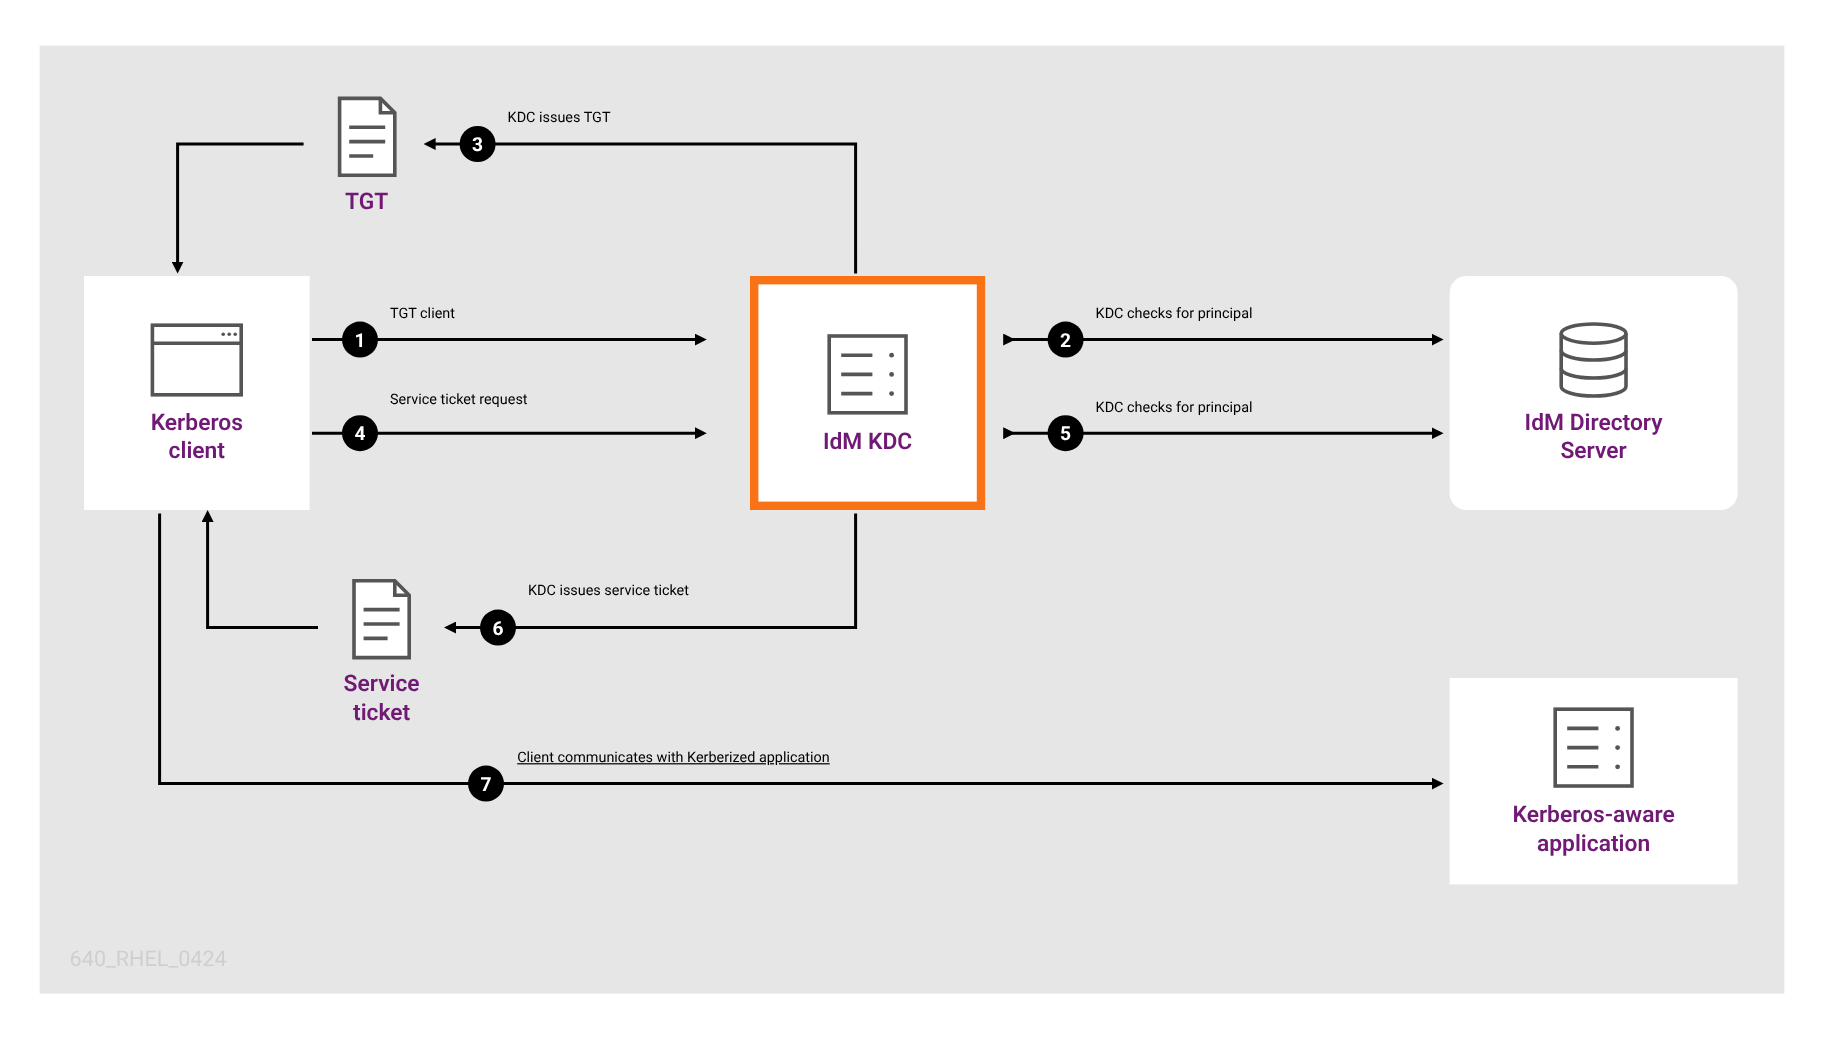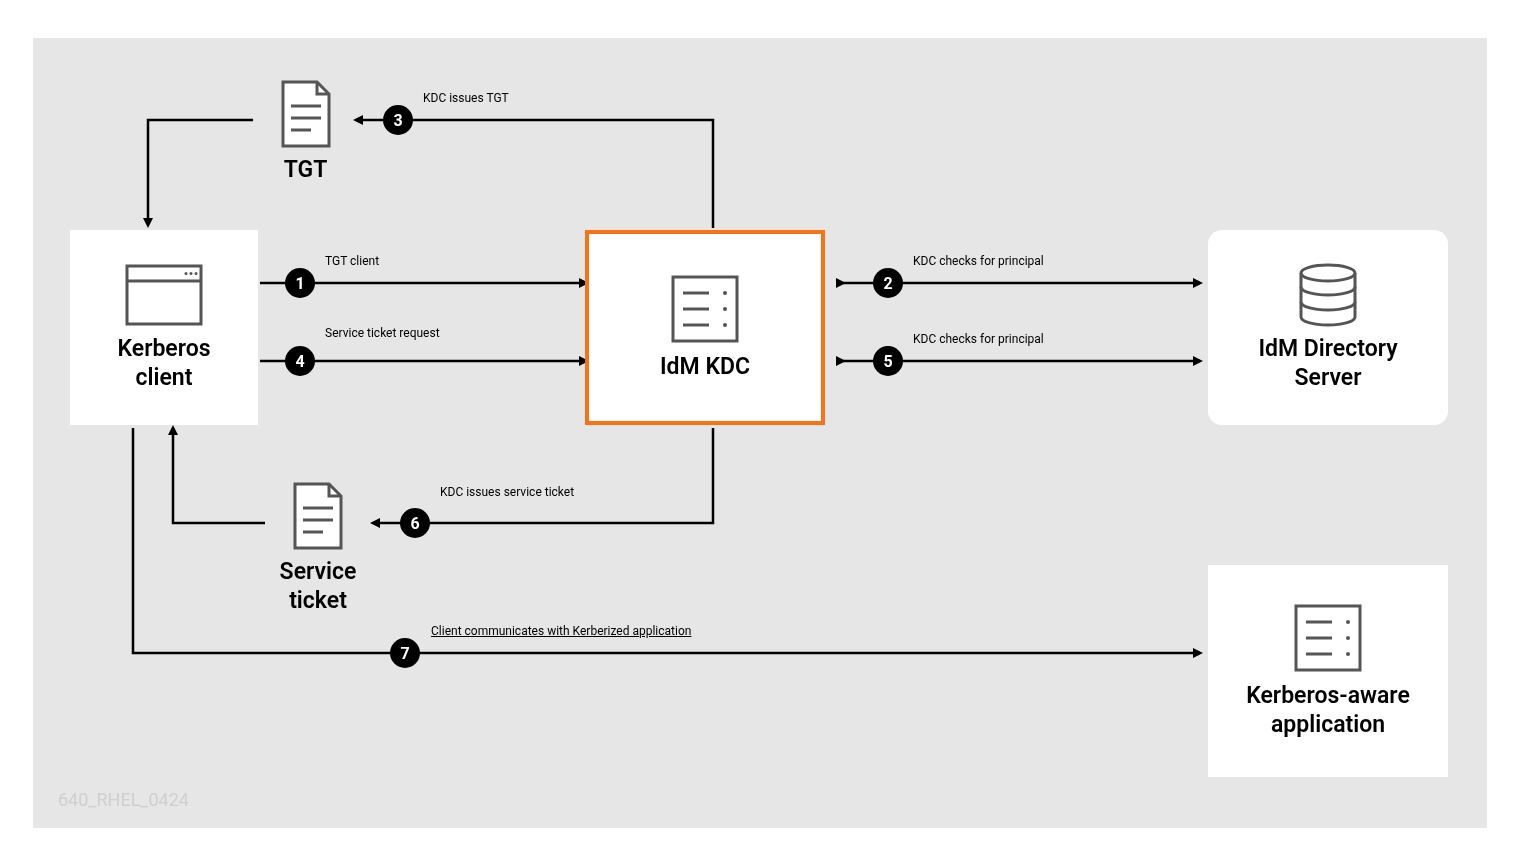--- a/index.html
+++ b/index.html
@@ -21,23 +21,23 @@
   .node {
     position: absolute;
     background: #ffffff;
     display: flex;
     flex-direction: column;
     align-items: center;
     justify-content: center;
     text-align: center;
   }
   .node-label {
-    font-size: 23px;
+    font-size: 19px;
     font-weight: 600;
-    color: #000000;
+    color: #701a75;
     line-height: 1.25;
     margin-top: 8px;
   }
   .badge {
     position: absolute;
     width: 30px;
     height: 30px;
     border-radius: 50%;
     background: #000;
     color: #fff;
@@ -99,21 +99,21 @@
     <svg width="80" height="64" viewBox="0 0 80 64">
       <rect x="3" y="3" width="74" height="58" fill="none" stroke="#555" stroke-width="3"></rect>
       <line x1="3" y1="18" x2="77" y2="18" stroke="#555" stroke-width="3"></line>
       <circle cx="62" cy="10.5" r="1.5" fill="#555"></circle>
       <circle cx="67" cy="10.5" r="1.5" fill="#555"></circle>
       <circle cx="72" cy="10.5" r="1.5" fill="#555"></circle>
     </svg>
     <div class="node-label">Kerberos<br>client</div>
   </div>
 
-  <div class="node" style="left:552px; top:192px; width:240px; height:195px; border:4px solid #f97316;">
+  <div class="node" style="left:592px; top:192px; width:196px; height:195px; border:7px solid #f97316;">
     <svg width="72" height="72" viewBox="0 0 72 72">
       <rect x="4" y="4" width="64" height="64" fill="none" stroke="#555" stroke-width="3"></rect>
       <line x1="14" y1="20" x2="40" y2="20" stroke="#555" stroke-width="3"></line>
       <line x1="14" y1="36" x2="40" y2="36" stroke="#555" stroke-width="3"></line>
       <line x1="14" y1="52" x2="40" y2="52" stroke="#555" stroke-width="3"></line>
       <circle cx="56" cy="20" r="2" fill="#555"></circle>
       <circle cx="56" cy="36" r="2" fill="#555"></circle>
       <circle cx="56" cy="52" r="2" fill="#555"></circle>
     </svg>
     <div class="node-label">IdM KDC</div>
@@ -122,21 +122,21 @@
   <div class="node" style="left:1175px; top:192px; width:240px; height:195px;border-radius:14px;">
     <svg width="62" height="64" viewBox="0 0 62 64">
       <ellipse cx="31" cy="10" rx="27" ry="8" fill="none" stroke="#555" stroke-width="3"></ellipse>
       <path d="M4,10 L4,54 A27,8 0 0 0 58,54 L58,10" fill="none" stroke="#555" stroke-width="3"></path>
       <path d="M4,24 A27,8 0 0 0 58,24" fill="none" stroke="#555" stroke-width="3"></path>
       <path d="M4,39 A27,8 0 0 0 58,39" fill="none" stroke="#555" stroke-width="3"></path>
     </svg>
     <div class="node-label">IdM Directory<br>Server</div>
   </div>
 
-  <div class="node" style="left:1175px; top:527px; width:240px; height:212px;">
+  <div class="node" style="left:1175px; top:527px; width:240px; height:172px;">
     <svg width="72" height="72" viewBox="0 0 72 72">
       <rect x="4" y="4" width="64" height="64" fill="none" stroke="#555" stroke-width="3"></rect>
       <line x1="14" y1="20" x2="40" y2="20" stroke="#555" stroke-width="3"></line>
       <line x1="14" y1="36" x2="40" y2="36" stroke="#555" stroke-width="3"></line>
       <line x1="14" y1="52" x2="40" y2="52" stroke="#555" stroke-width="3"></line>
       <circle cx="56" cy="20" r="2" fill="#555"></circle>
       <circle cx="56" cy="36" r="2" fill="#555"></circle>
       <circle cx="56" cy="52" r="2" fill="#555"></circle>
     </svg>
     <div class="node-label">Kerberos-aware<br>application</div>

